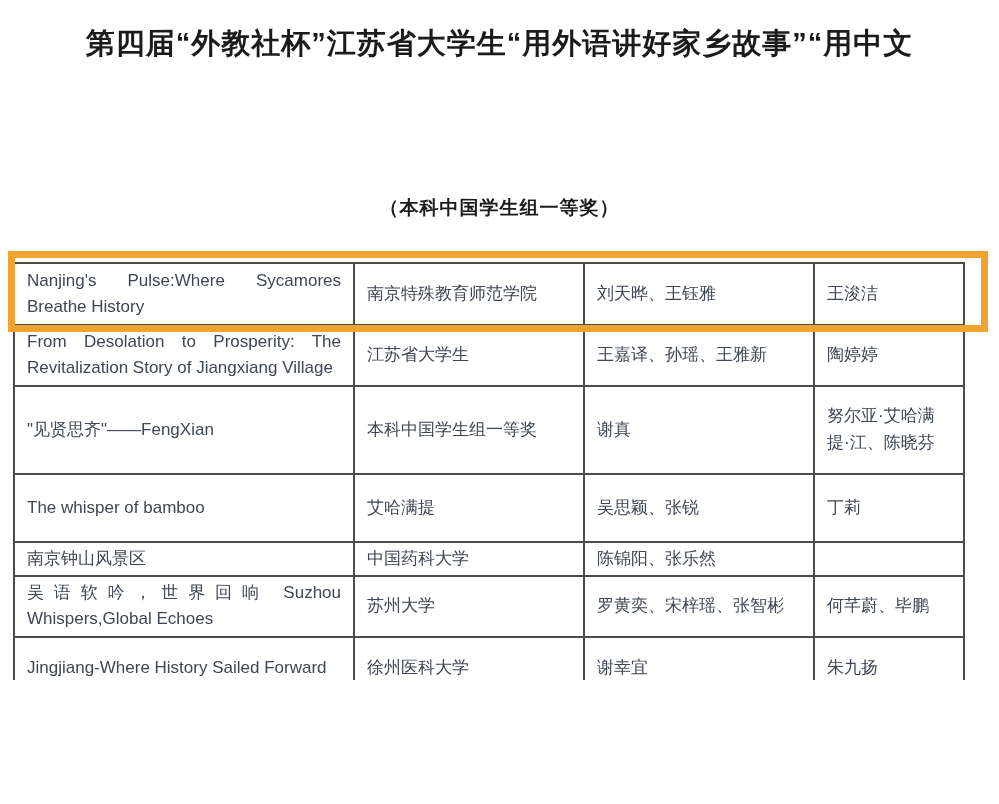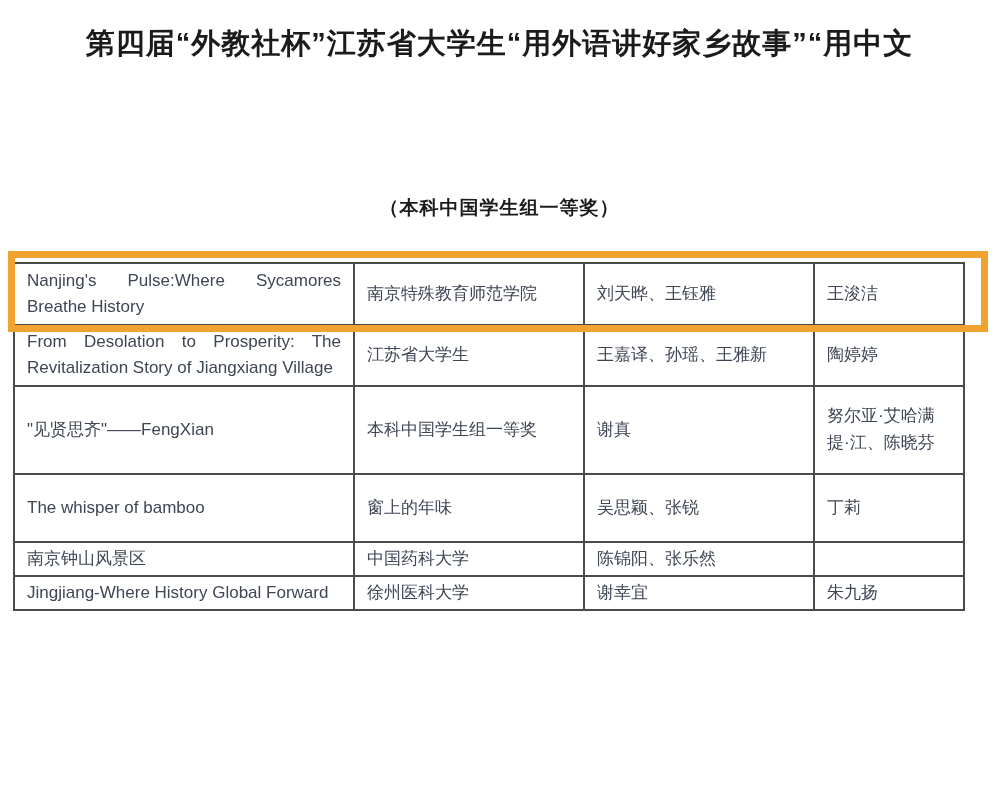--- a/index.html
+++ b/index.html
@@ -107,32 +107,38 @@
     <td class="cell-teachers">陶婷婷</td>
   </tr>
         <tr>
     <td class="cell-title">"见贤思齐"——FengXian</td>
     <td class="cell-school">本科中国学生组一等奖</td>
     <td class="cell-students">谢真</td>
     <td class="cell-teachers">努尔亚·艾哈满提·江、陈晓芬</td>
   </tr>
         <tr>
     <td class="cell-title">The whisper of bamboo</td>
-    <td class="cell-school">窗上的年味</td>
+    <td class="cell-school">艾哈满提</td>
     <td class="cell-students">吴思颖、张锐</td>
     <td class="cell-teachers">丁莉</td>
   </tr>
         <tr>
     <td class="cell-title">南京钟山风景区</td>
     <td class="cell-school">中国药科大学</td>
     <td class="cell-students">陈锦阳、张乐然</td>
     <td class="cell-teachers"></td>
   </tr>
         <tr>
-    <td class="cell-title">Jingjiang-Where History Global Forward</td>
+    <td class="cell-title">吴语软吟，世界回响 Suzhou Whispers,Global Echoes</td>
+    <td class="cell-school">苏州大学</td>
+    <td class="cell-students">罗黄奕、宋梓瑶、张智彬</td>
+    <td class="cell-teachers">何芊蔚、毕鹏</td>
+  </tr>
+        <tr>
+    <td class="cell-title">Jingjiang-Where History Sailed Forward</td>
     <td class="cell-school">徐州医科大学</td>
     <td class="cell-students">谢幸宜</td>
     <td class="cell-teachers">朱九扬</td>
   </tr>
       </tbody>
   </table>
 
   <div class="highlight-box"></div>
 
 </div>

